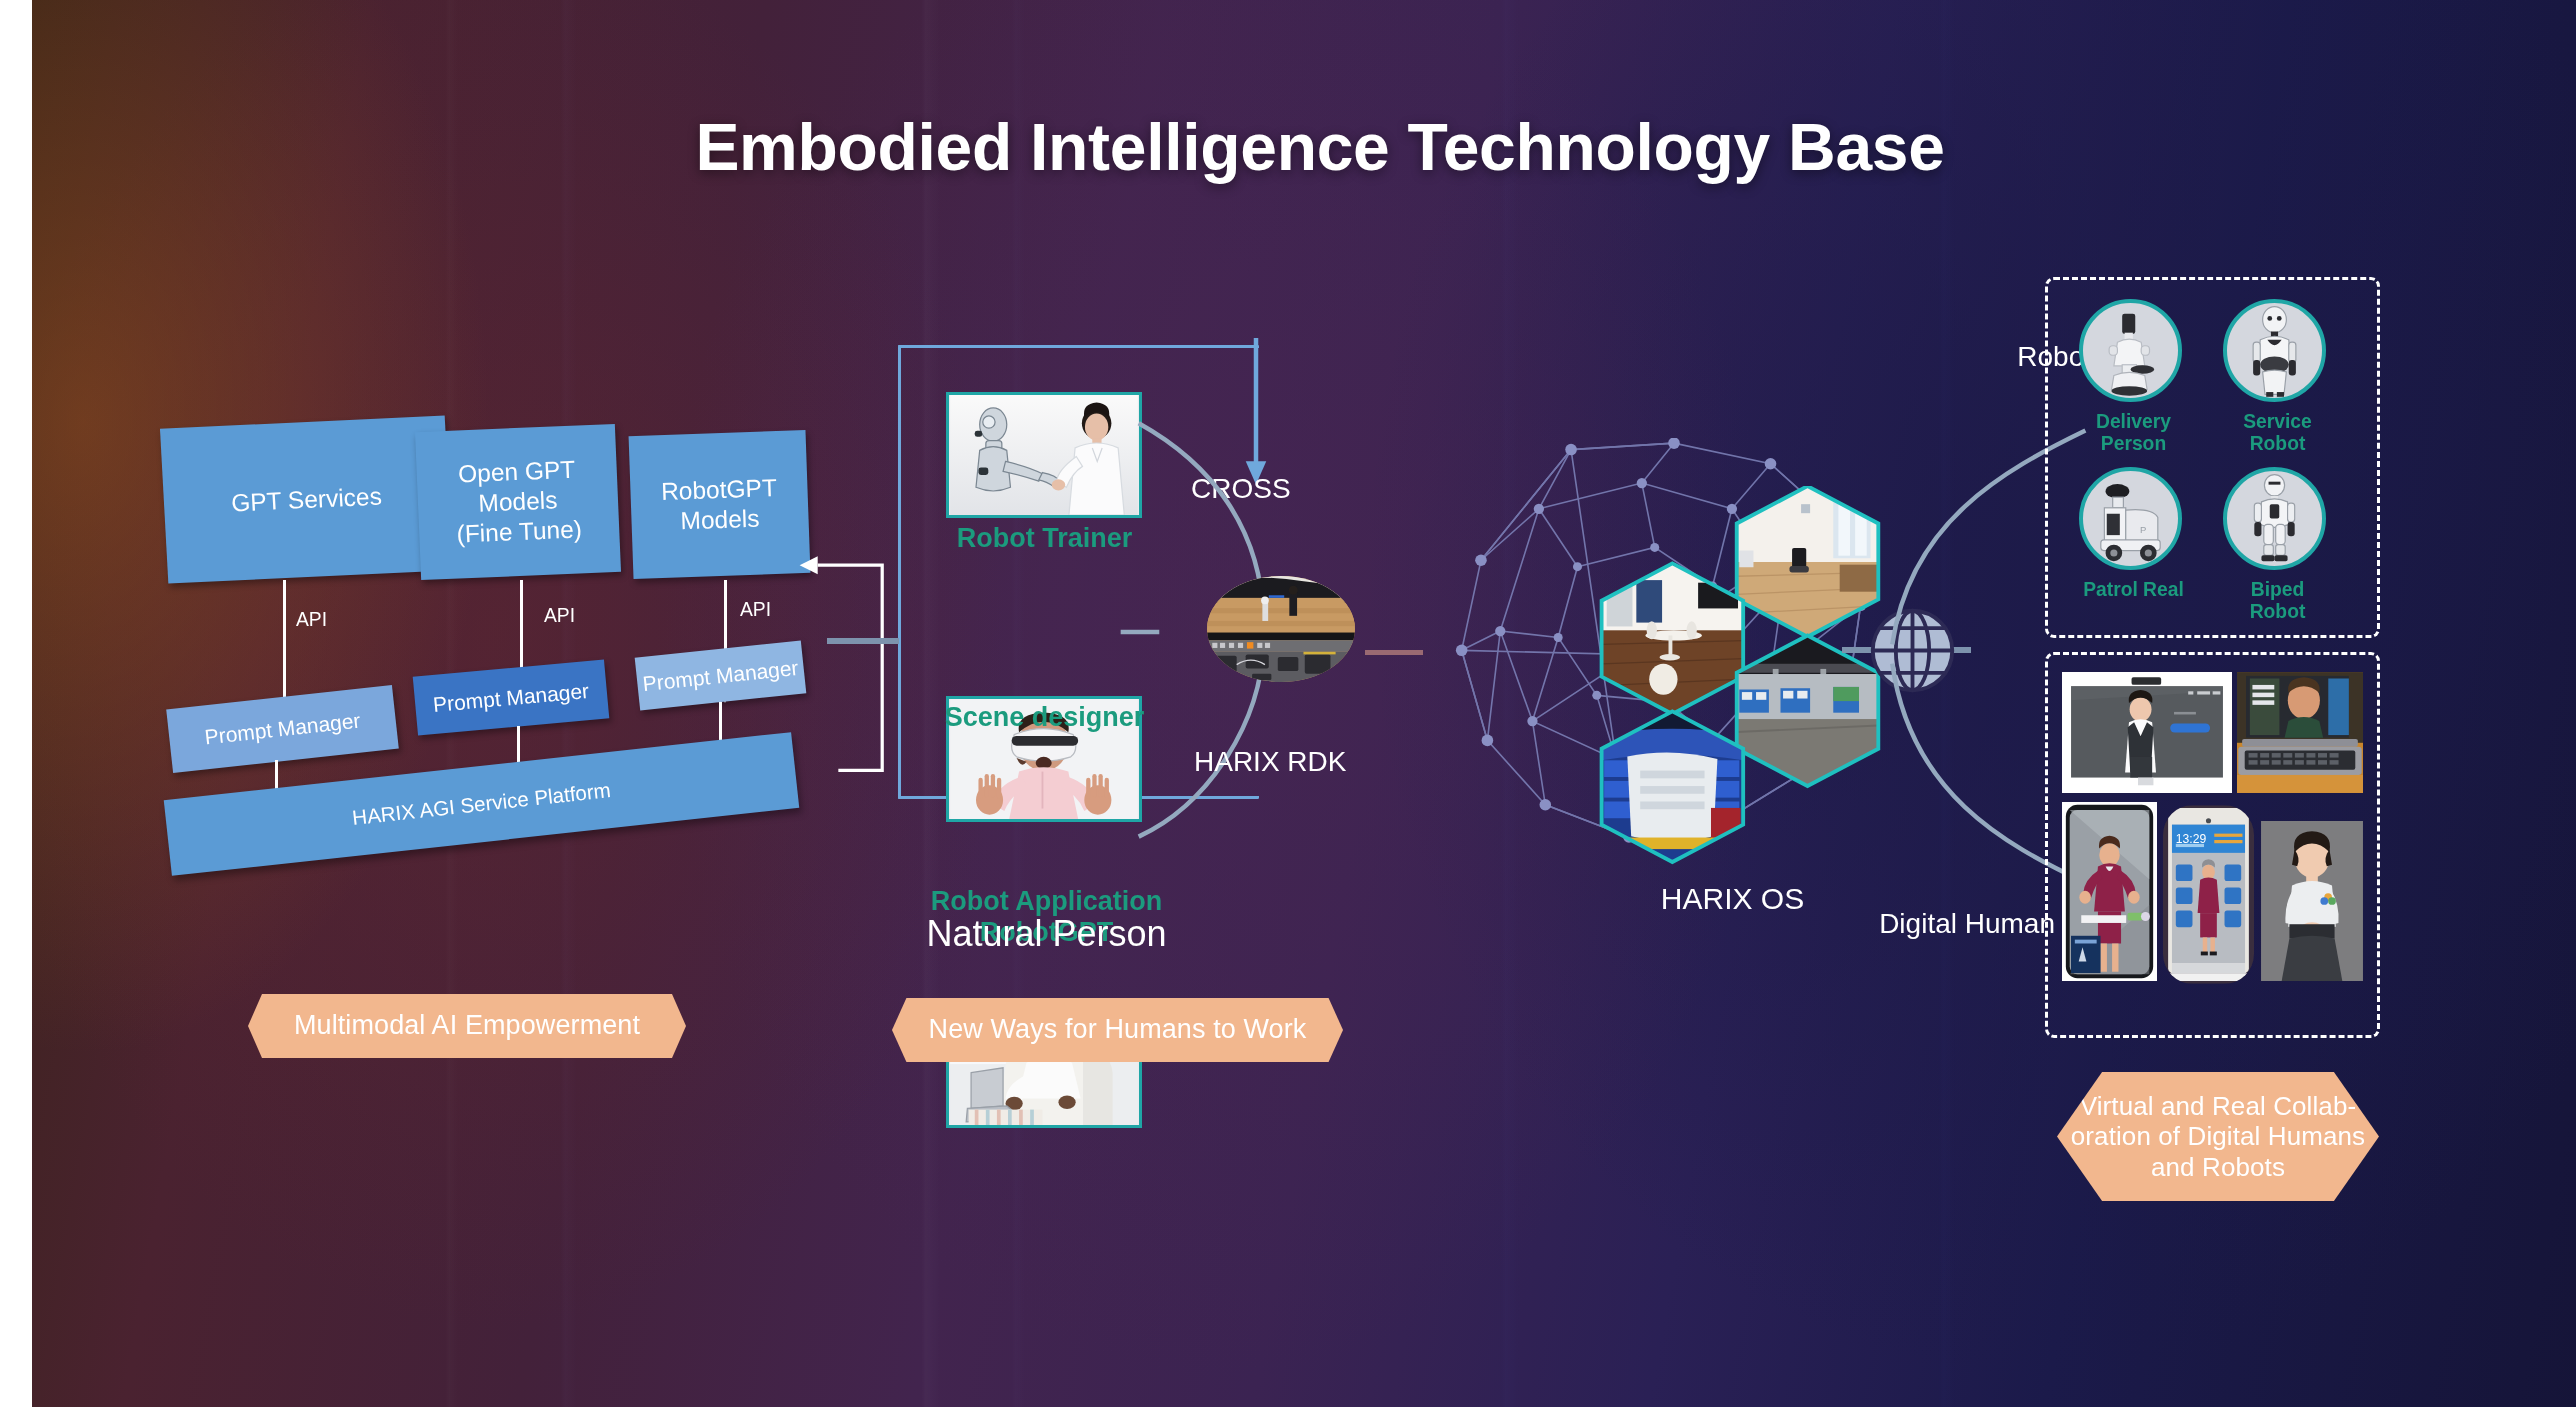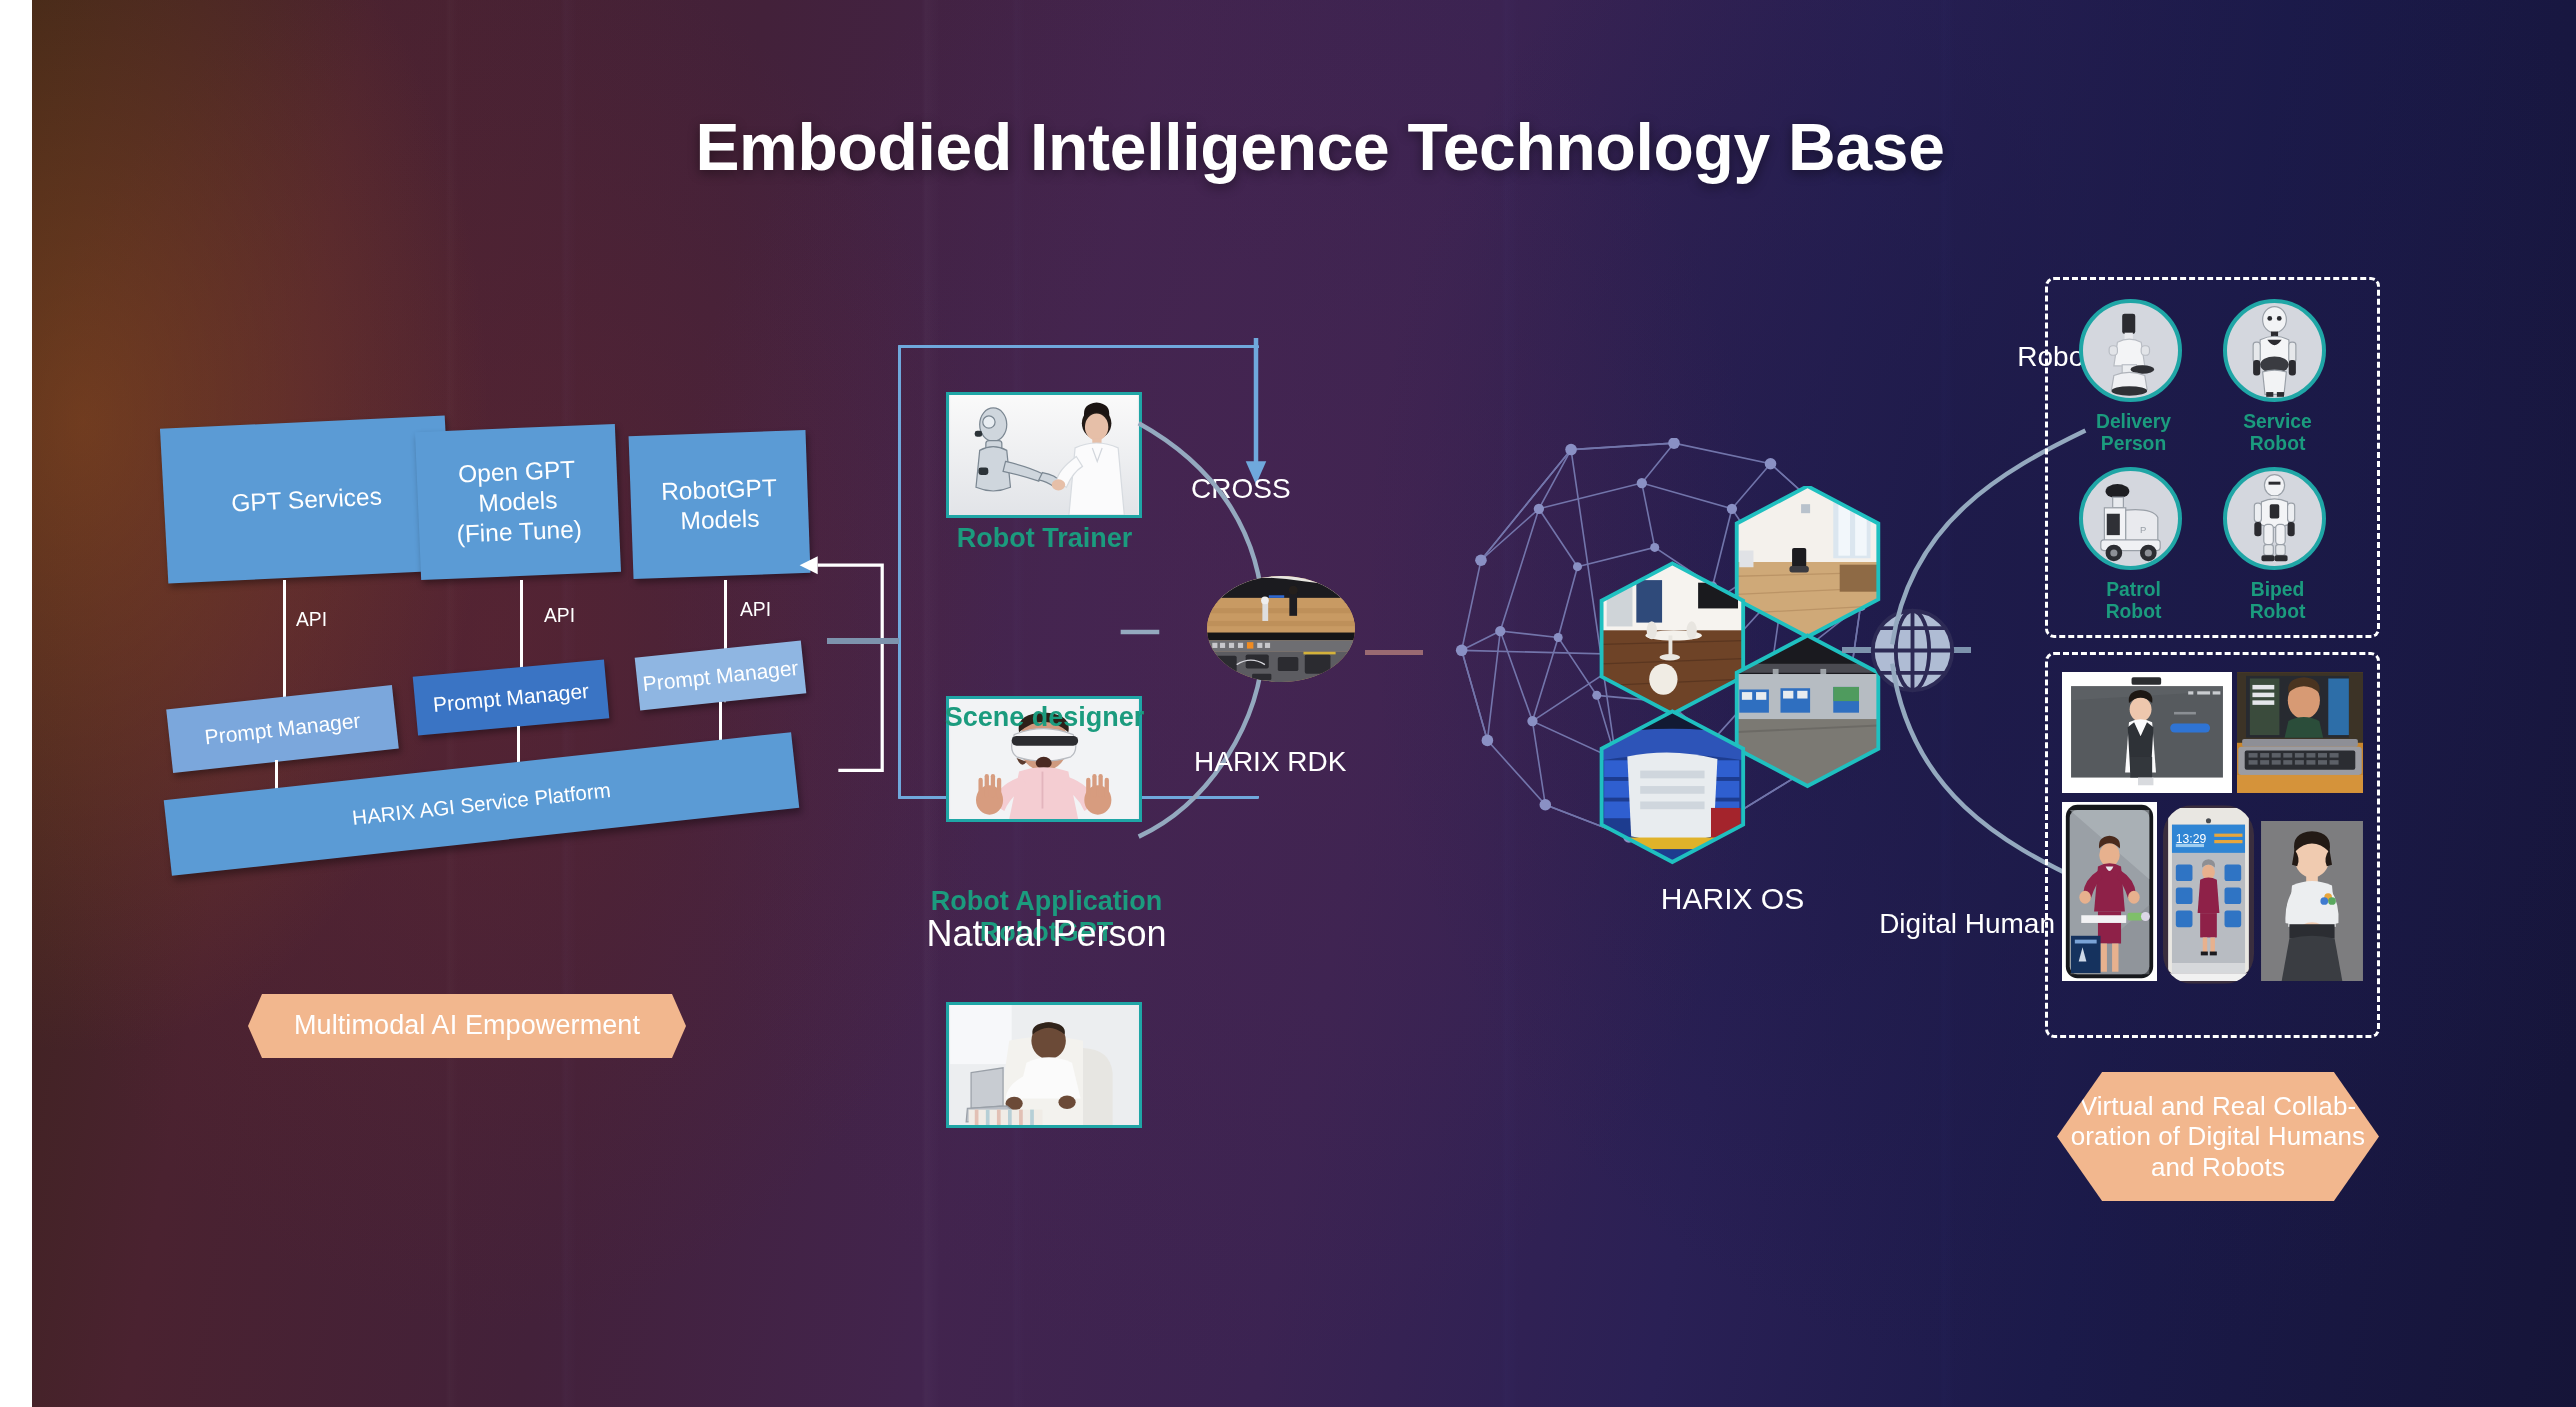--- a/index.html
+++ b/index.html
@@ -572,21 +572,21 @@
           <rect x="40" y="72" width="22" height="36" fill="#2f3036"></rect>
           <path d="M72 66 q44 -4 54 12 l0 44 h-54z" fill="#e9eaee" stroke="#9aa0a8" stroke-width="2"></path>
           <text x="96" y="104" font-size="16" fill="#9aa0a8" font-family="Liberation Sans, sans-serif">P</text>
           <rect x="30" y="116" width="100" height="18" rx="5" fill="#f0f1f4" stroke="#9aa0a8" stroke-width="2"></rect>
           <circle cx="52" cy="138" r="14" fill="#2c2d32"></circle>
           <circle cx="52" cy="138" r="6" fill="#8d9096"></circle>
           <circle cx="110" cy="138" r="14" fill="#2c2d32"></circle>
           <circle cx="110" cy="138" r="6" fill="#8d9096"></circle>
         </svg>
       </div>
-      <div class="robolbl" style="margin-top:9px;">Patrol Robot</div>
+      <div class="robolbl" style="margin-top:9px;">Patrol Real</div>
     </div>
 
     <div style="position:absolute; left:175px; top:187px; width:109px; text-align:center;">
       <div class="robochip">
         <svg viewBox="0 0 160 160" style="width:100%;height:100%">
           <ellipse cx="80" cy="24" rx="17" ry="18" fill="#f1f2f5" stroke="#9aa0a8" stroke-width="2"></ellipse>
           <rect x="70" y="18" width="20" height="5" fill="#2b2b30"></rect>
           <rect x="74" y="42" width="12" height="10" fill="#e2e4e8"></rect>
           <path d="M58 52 q22 -10 44 0 l2 38 q-24 10 -48 0z" fill="#f3f4f6" stroke="#9aa0a8" stroke-width="2"></path>
           <rect x="72" y="56" width="16" height="24" rx="3" fill="#2b2b30"></rect>
@@ -747,20 +747,23 @@
           <circle cx="98" cy="124" r="6" fill="#3f7bd0"></circle>
         </g>
       </svg>
     </div>
   </div>
 
   <div class="abs banner ban-h" style="left:216px; top:994px; width:438px; height:64px;">
     <span>Multimodal AI Empowerment</span>
   </div>
 
+  <div class="abs banner ban-h" style="left:860px; top:998px; width:451px; height:64px;">
+    <span>New Ways for Humans to Work</span>
+  </div>
 
   <div class="abs banner ban-hex" style="left:2025px; top:1072px; width:322px; height:129px; white-space:pre-line; font-size:26px;">
     <span>Virtual and Real Collab-
 oration of Digital Humans
 and Robots</span>
   </div>
 
 </div>
 
 

